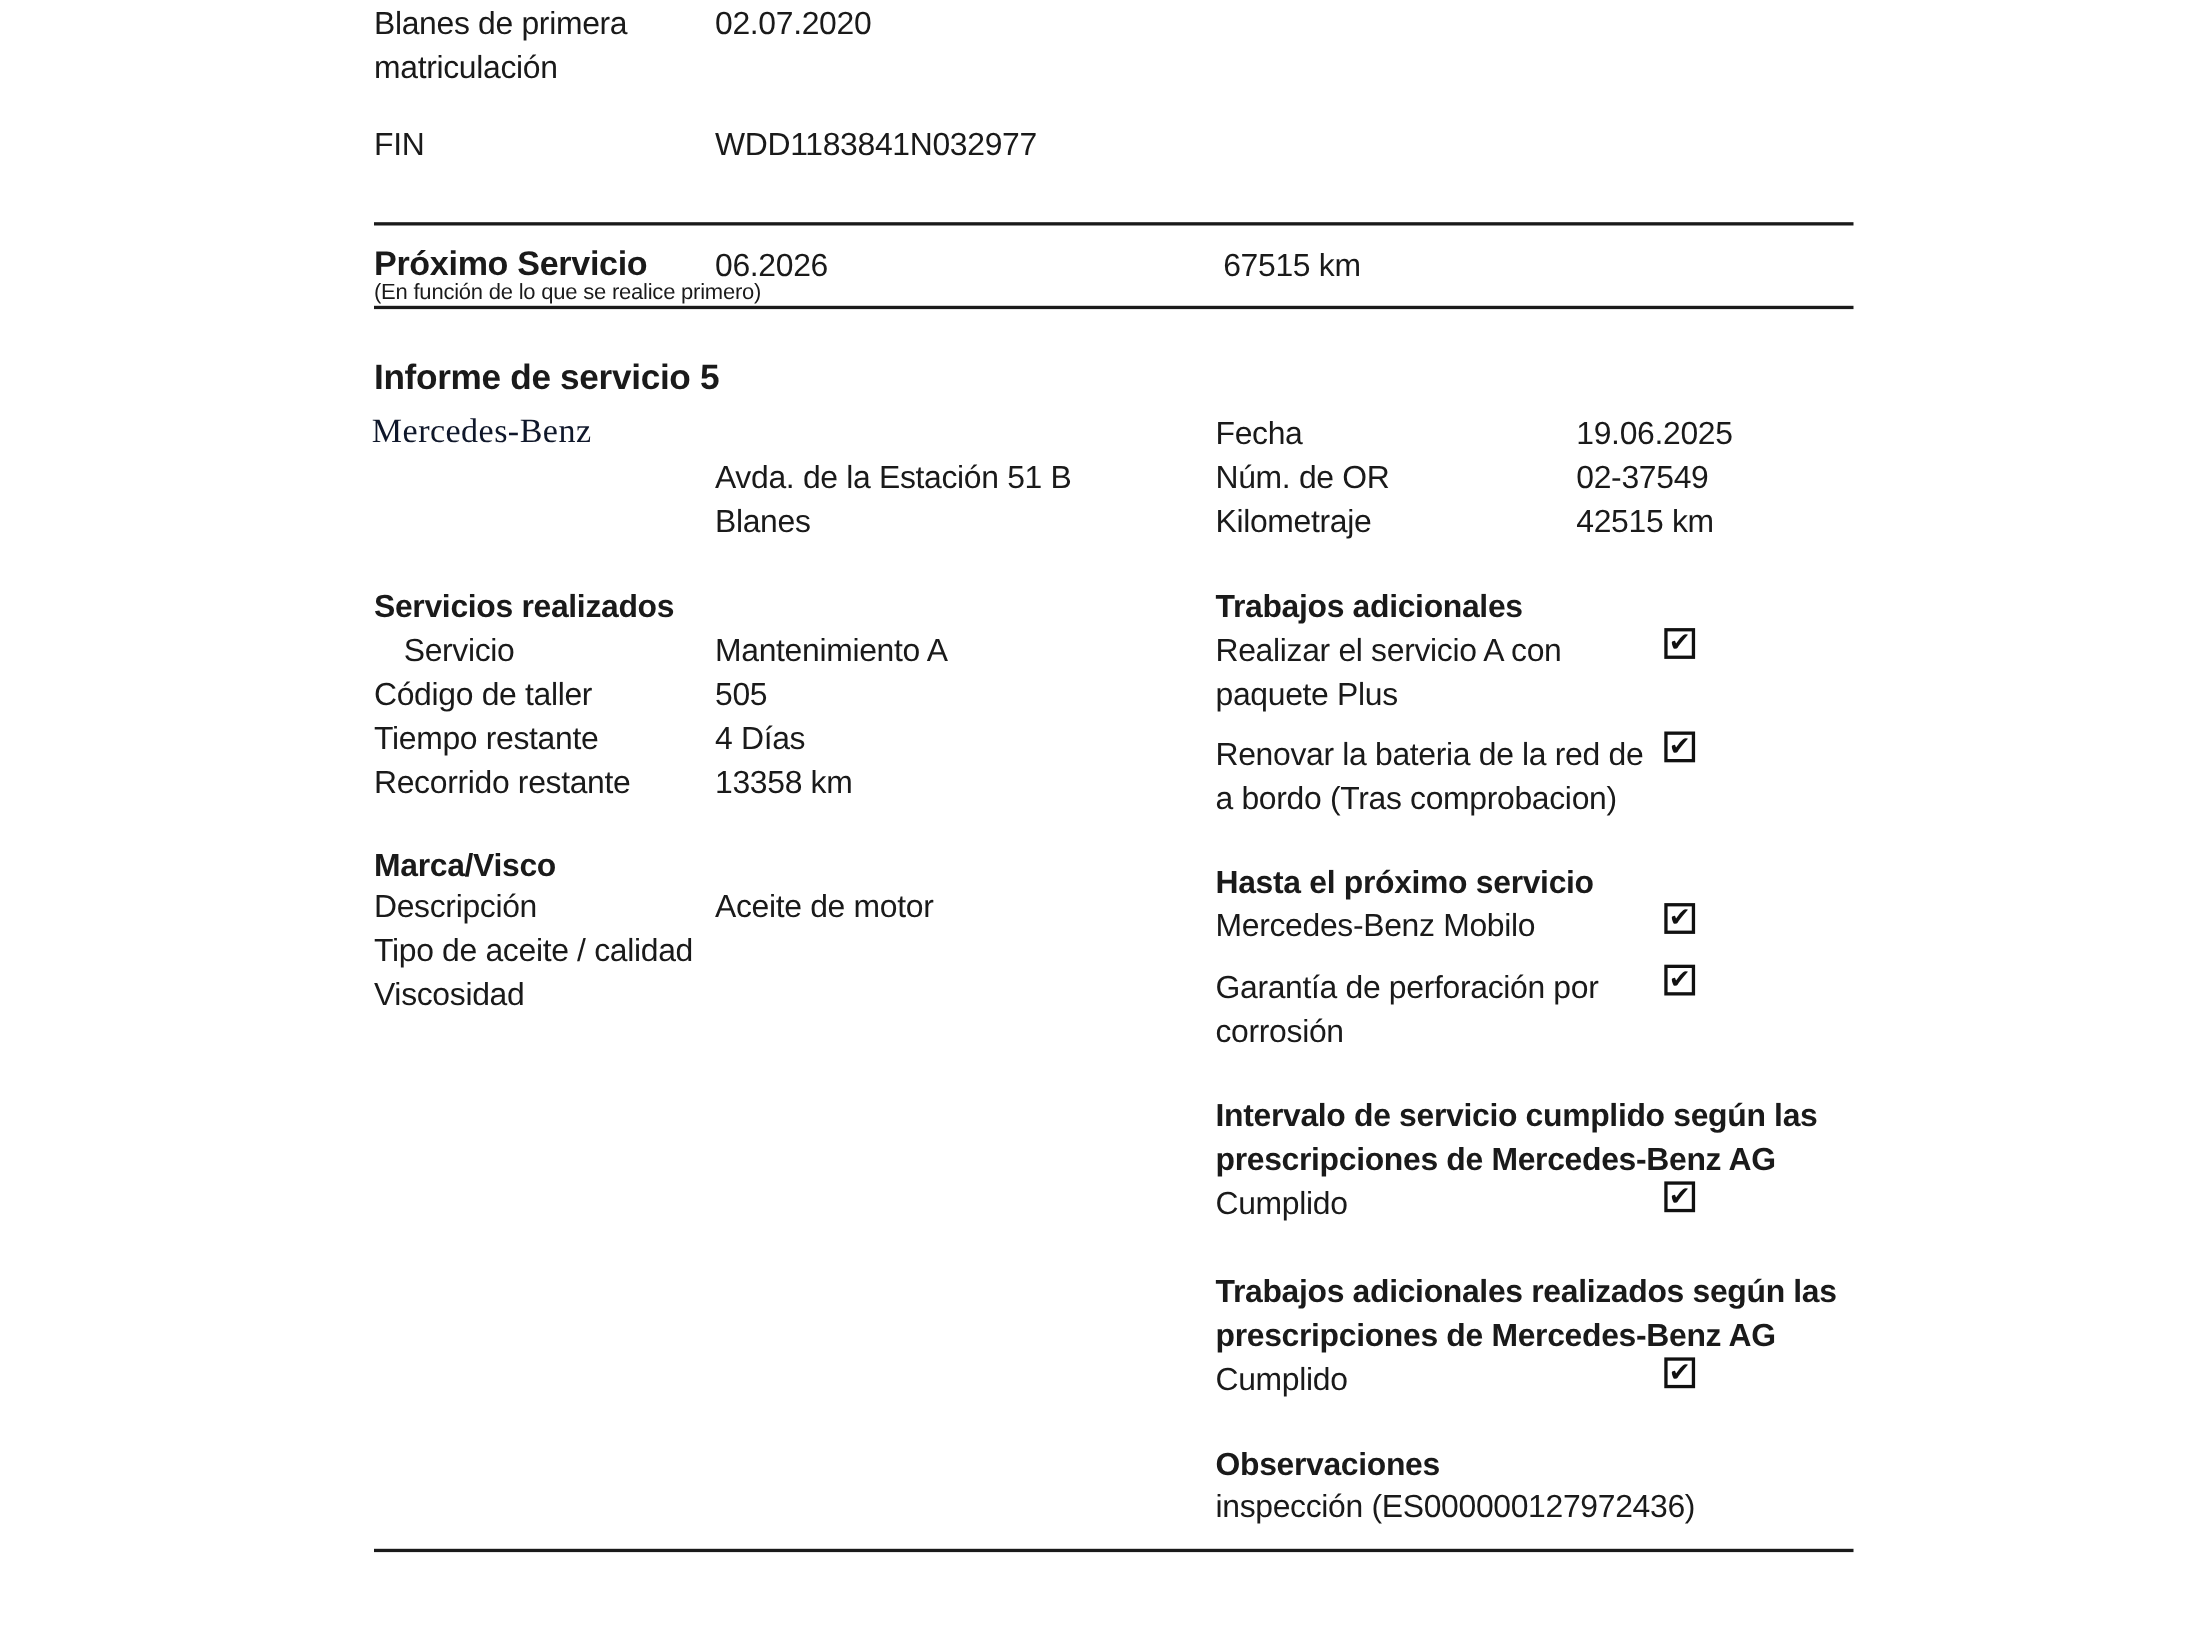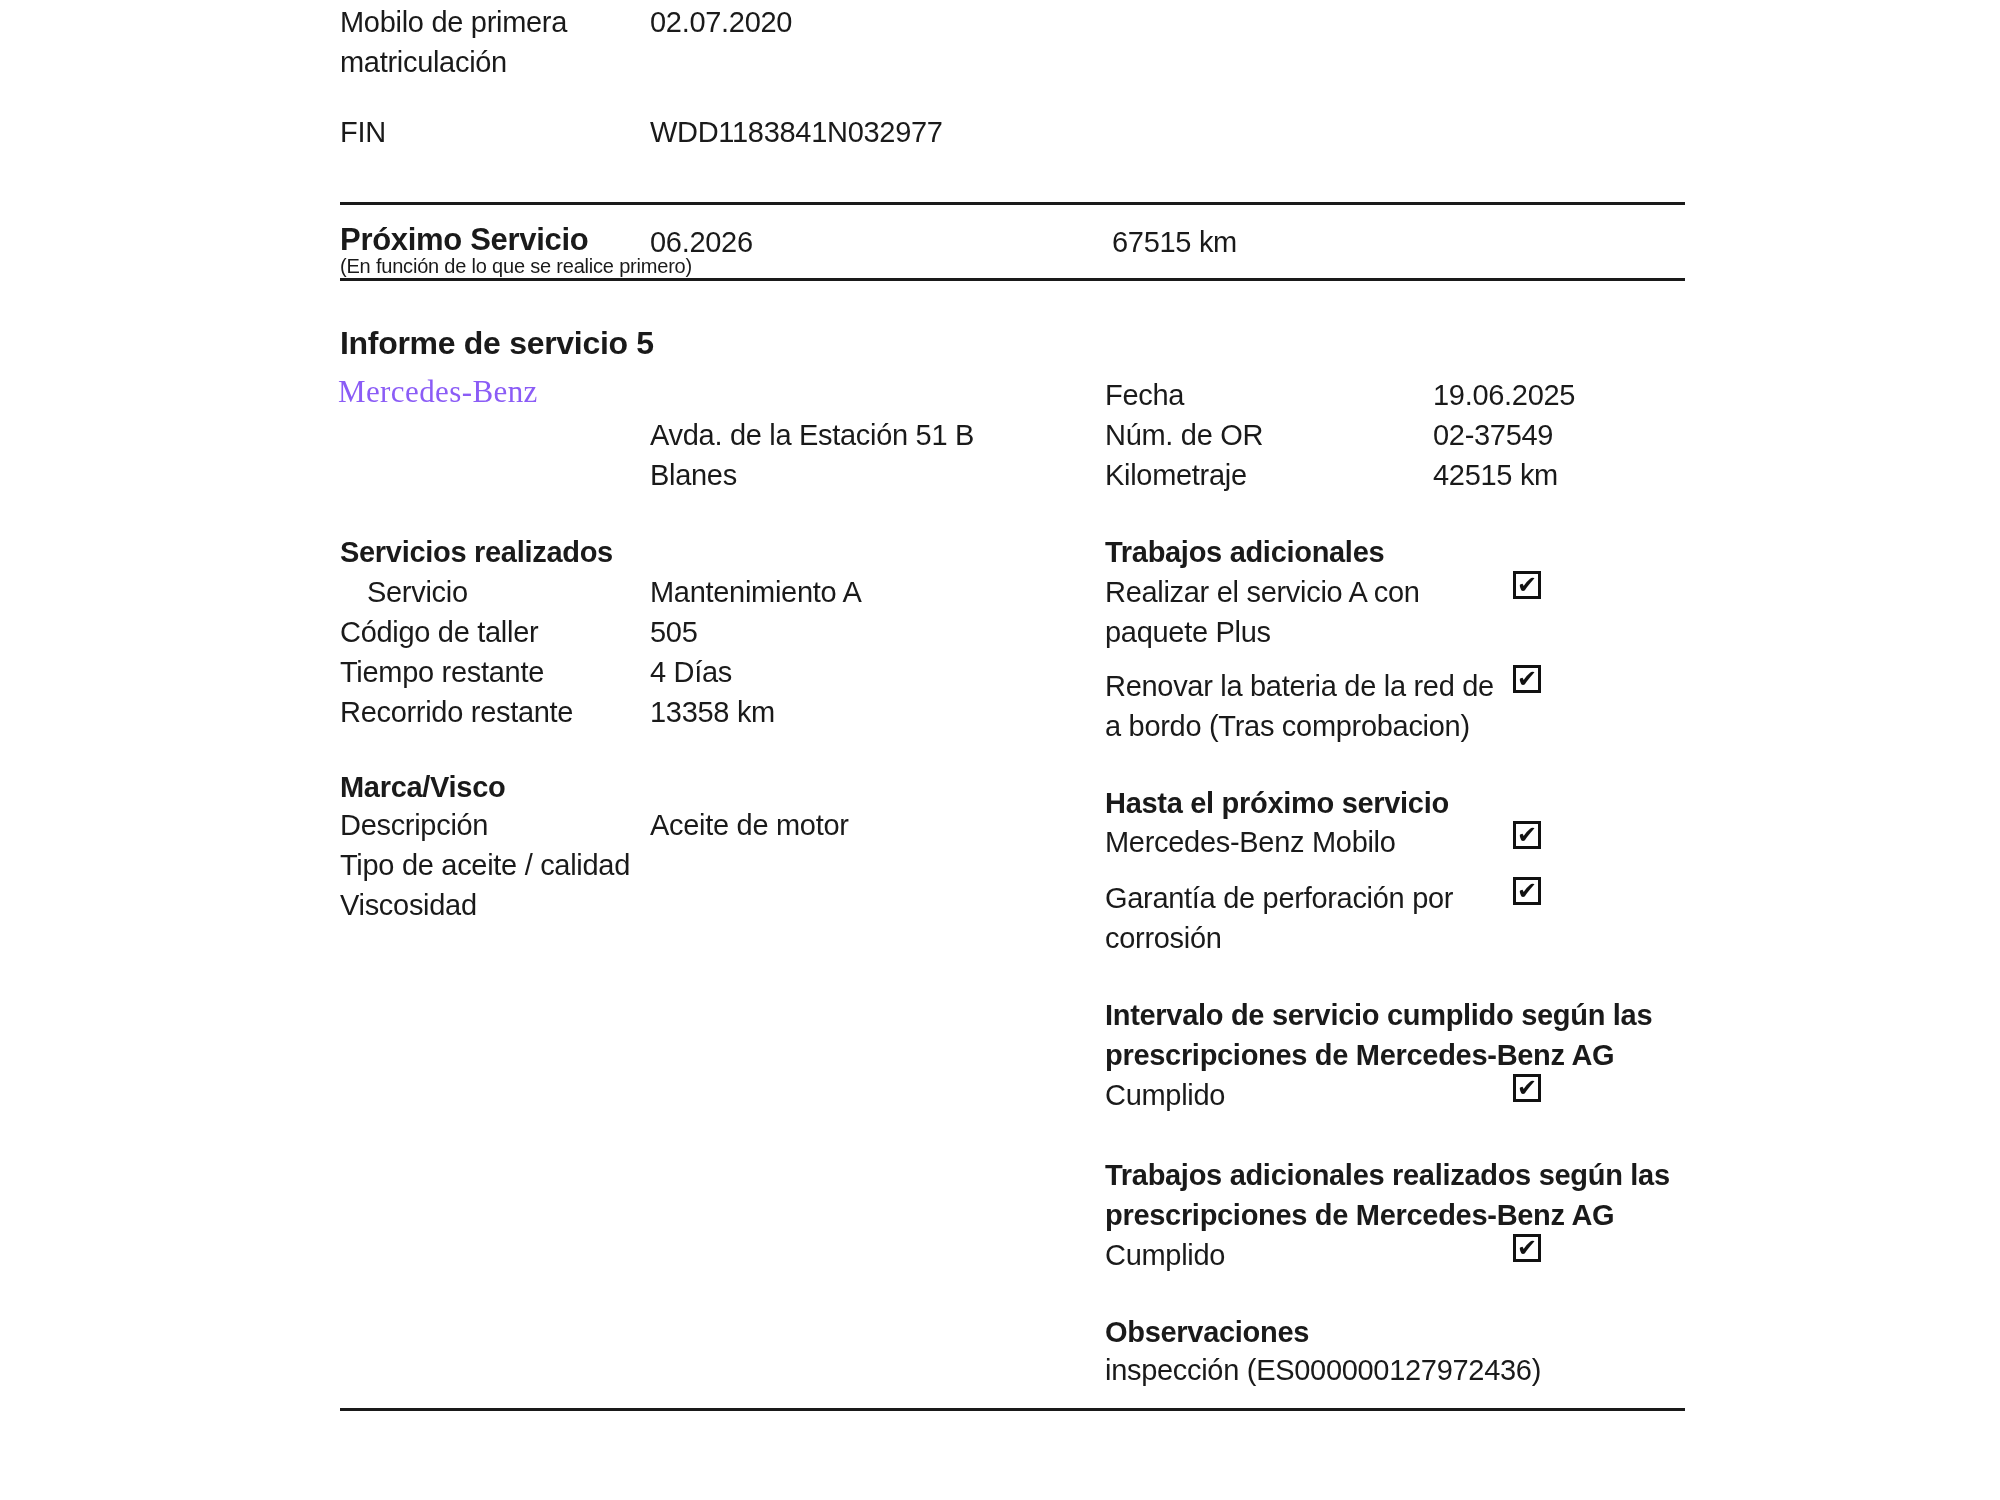--- a/index.html
+++ b/index.html
@@ -11,36 +11,36 @@
     color: #1a1a1a;
   }
   .page { position: relative; width: 2000px; height: 1500px; overflow: hidden; background: #ffffff; }
   .abs { position: absolute; white-space: pre-line; }
   .t  { font-size: 29px; line-height: 40px; letter-spacing: -0.3px; }
   .b  { font-weight: 700; }
   .title { font-size: 31px; line-height: 40px; font-weight: 700; letter-spacing: -0.3px; }
   .small { font-size: 20px; line-height: 24px; letter-spacing: -0.2px; }
   .brand {
     font-family: "Liberation Serif", "DejaVu Serif", serif;
-    font-size: 31px; line-height: 40px; color: #8b5cf6; letter-spacing: 0.4px;
+    font-size: 31px; line-height: 40px; color: #0f172a; letter-spacing: 0.4px;
   }
   .hr { position: absolute; height: 3px; background: #1a1a1a; }
   .cb {
     position: absolute; width: 28px; height: 28px;
     border: 3px solid #111111; background: #ffffff;
     display: flex; align-items: center; justify-content: center;
   }
   .cb span { font-size: 24px; font-weight: 700; line-height: 1; color: #111111; margin-top: -1px; }
 </style>
 </head>
 <body>
 
 <div class="page">
 
-  <div class="abs t" style="left:340px; top:2px; width:320px;">Mobilo de primera
+  <div class="abs t" style="left:340px; top:2px; width:320px;">Blanes de primera
 matriculación</div>
   <div class="abs t" style="left:650px; top:2px;">02.07.2020</div>
 
   <div class="abs t" style="left:340px; top:112px; width:320px;">FIN</div>
   <div class="abs t" style="left:650px; top:112px;">WDD1183841N032977</div>
 
   <div class="hr" style="left:340px; top:202px; width:1345px;"></div>
 
   <div class="abs title" style="left:340px; top:208px;margin-top:12px;">Próximo Servicio</div>
   <div class="abs t" style="left:650px; top:222px;">06.2026</div>

